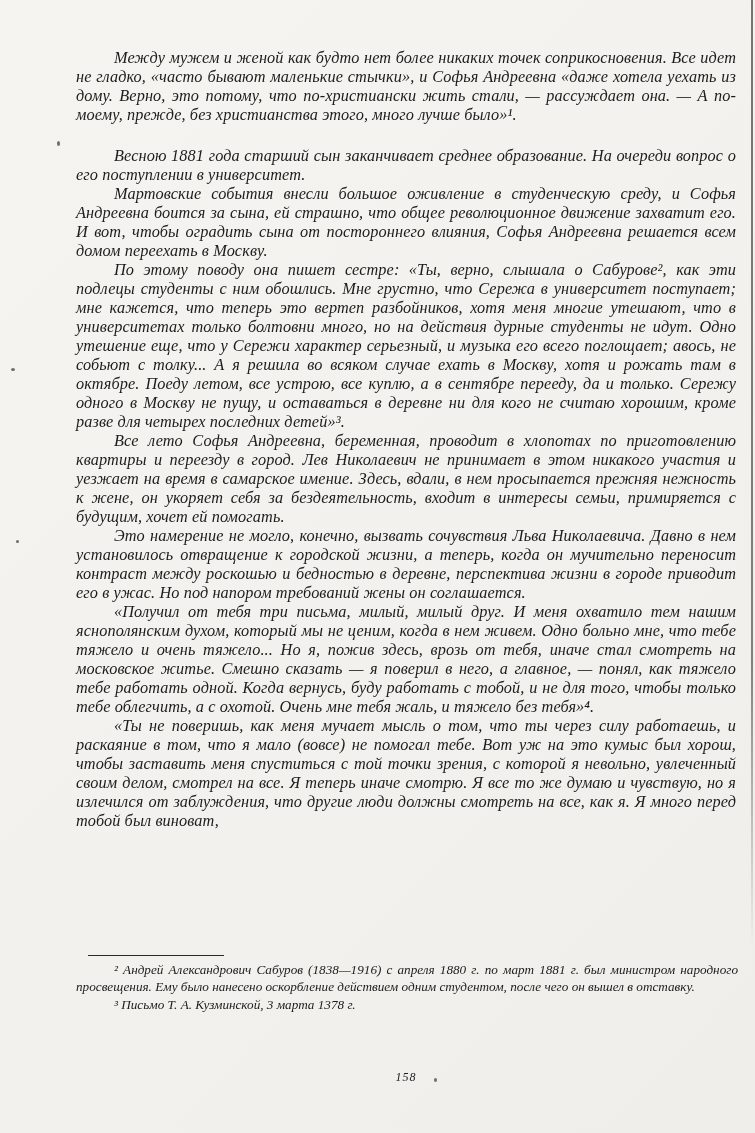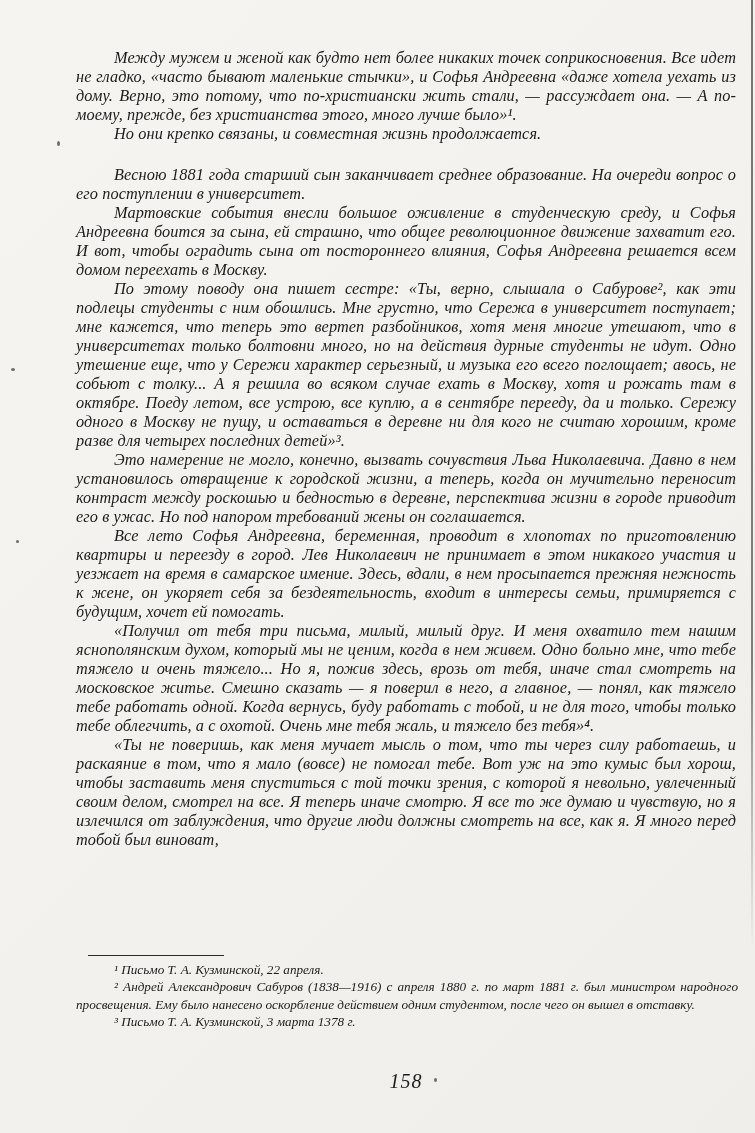--- a/index.html
+++ b/index.html
@@ -57,21 +57,21 @@
     text-align: justify;
     text-indent: 38px;
   }
   
   .page-number {
     position: absolute;
     left: 76px;
     top: 1070px;
     width: 660px;
     text-align: center;
-    font-size: 20px;
+    font-size: 12px;
     letter-spacing: 1px;
   }
   
   .edge-shadow {
     position: absolute;
     right: 2px;
     top: 0;
     width: 2px;
     height: 948px;
     background: linear-gradient(to bottom, #4a4a4a 0%, #5a5a5a 70%, rgba(90,90,90,0) 100%);
@@ -87,34 +87,32 @@
   .speck.s3 { left: 16px; top: 540px; width: 3px; height: 3px; }
   .speck.s4 { left: 434px; top: 1078px; width: 3px; height: 4px; }
 </style>
 </head>
 <body>
 
 <div class="page">
 
   <div class="text-block">
     <p>Между мужем и женой как будто нет более никаких точек соприкосновения. Все идет не гладко, «часто бывают маленькие стычки», и Софья Андреевна «даже хотела уехать из дому. Верно, это потому, что по-христиански жить стали, — рассуждает она. — А по-моему, прежде, без христианства этого, много лучше было»¹.</p>
-    <p>Но они крепко связаны, и совместная жизнь продолжается.</p>
     <p class="section-gap">Весною 1881 года старший сын заканчивает среднее образование. На очереди вопрос о его поступлении в университет.</p>
     <p>Мартовские события внесли большое оживление в студенческую среду, и Софья Андреевна боится за сына, ей страшно, что общее революционное движение захватит его. И вот, чтобы оградить сына от постороннего влияния, Софья Андреевна решается всем домом переехать в Москву.</p>
     <p>По этому поводу она пишет сестре: «Ты, верно, слышала о Сабурове², как эти подлецы студенты с ним обошлись. Мне грустно, что Сережа в университет поступает; мне кажется, что теперь это вертеп разбойников, хотя меня многие утешают, что в университетах только болтовни много, но на действия дурные студенты не идут. Одно утешение еще, что у Сережи характер серьезный, и музыка его всего поглощает; авось, не собьют с толку... А я решила во всяком случае ехать в Москву, хотя и рожать там в октябре. Поеду летом, все устрою, все куплю, а в сентябре перееду, да и только. Сережу одного в Москву не пущу, и оставаться в деревне ни для кого не считаю хорошим, кроме разве для четырех последних детей»³.</p>
+    <p>Все лето Софья Андреевна, беременная, проводит в хлопотах по приготовлению квартиры и переезду в город. Лев Николаевич не принимает в этом никакого участия и уезжает на время в самарское имение. Здесь, вдали, в нем просыпается прежняя нежность к жене, он укоряет себя за бездеятельность, входит в интересы семьи, примиряется с будущим, хочет ей помогать.</p>
     <p>Это намерение не могло, конечно, вызвать сочувствия Льва Николаевича. Давно в нем установилось отвращение к городской жизни, а теперь, когда он мучительно переносит контраст между роскошью и бедностью в деревне, перспектива жизни в городе приводит его в ужас. Но под напором требований жены он соглашается.</p>
-    <p>Все лето Софья Андреевна, беременная, проводит в хлопотах по приготовлению квартиры и переезду в город. Лев Николаевич не принимает в этом никакого участия и уезжает на время в самарское имение. Здесь, вдали, в нем просыпается прежняя нежность к жене, он укоряет себя за бездеятельность, входит в интересы семьи, примиряется с будущим, хочет ей помогать.</p>
     <p>«Получил от тебя три письма, милый, милый друг. И меня охватило тем нашим яснополянским духом, который мы не ценим, когда в нем живем. Одно больно мне, что тебе тяжело и очень тяжело... Но я, пожив здесь, врозь от тебя, иначе стал смотреть на московское житье. Смешно сказать — я поверил в него, а главное, — понял, как тяжело тебе работать одной. Когда вернусь, буду работать с тобой, и не для того, чтобы только тебе облегчить, а с охотой. Очень мне тебя жаль, и тяжело без тебя»⁴.</p>
     <p>«Ты не поверишь, как меня мучает мысль о том, что ты через силу работаешь, и раскаяние в том, что я мало (вовсе) не помогал тебе. Вот уж на это кумыс был хорош, чтобы заставить меня спуститься с той точки зрения, с которой я невольно, увлеченный своим делом, смотрел на все. Я теперь иначе смотрю. Я все то же думаю и чувствую, но я излечился от заблуждения, что другие люди должны смотреть на все, как я. Я много перед тобой был виноват,</p>
   </div>
 
   <div class="footnote-sep"></div>
 
   <div class="footnotes">
-    <p>¹ Письмо Т. А. Кузминской, 22 апреля.</p>
     <p>² Андрей Александрович Сабуров (1838—1916) с апреля 1880 г. по март 1881 г. был министром народного просвещения. Ему было нанесено оскорбление действием одним студентом, после чего он вышел в отставку.</p>
     <p>³ Письмо Т. А. Кузминской, 3 марта 1378 г.</p>
   </div>
 
   <div class="page-number">158</div>
 
   <div class="edge-shadow"></div>
   <div class="speck s1"></div>
   <div class="speck s2"></div>
   <div class="speck s3"></div>

